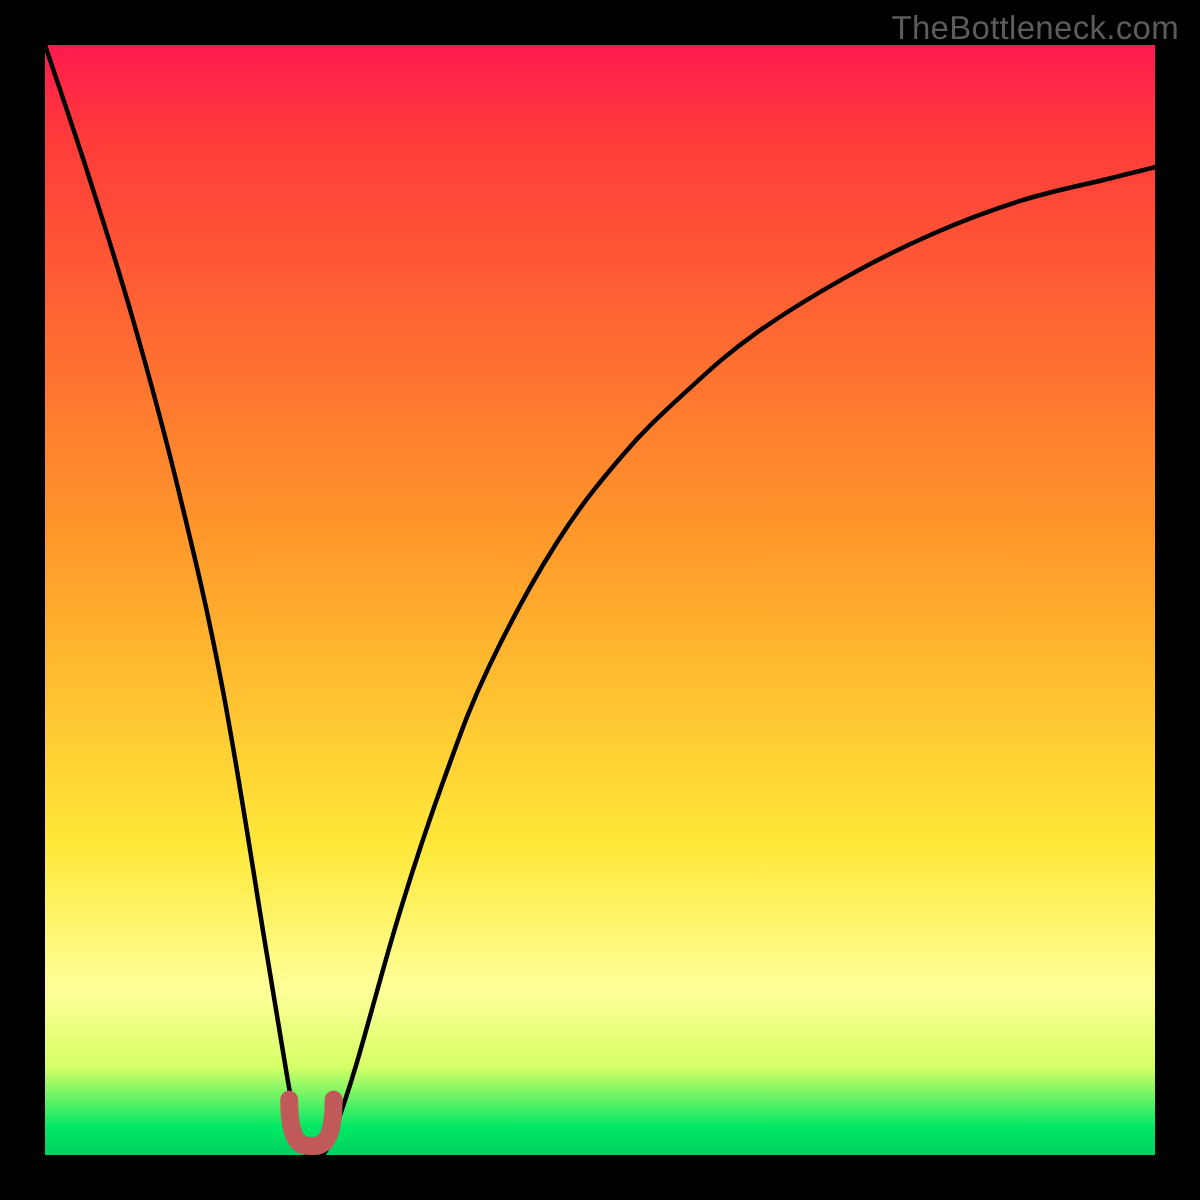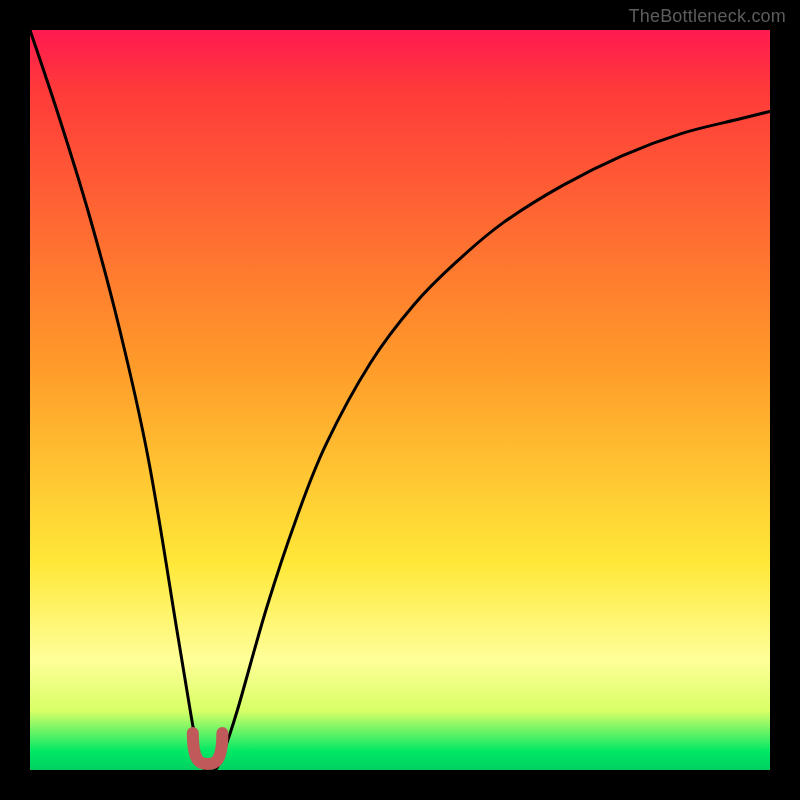--- a/index.html
+++ b/index.html
@@ -36,21 +36,21 @@
     position: absolute;
     left: 0; top: 0;
     width: 100%;
     height: 100%;
   }
   .watermark {
     position: absolute;
     top: 6px;
     right: 14px;
     color: #5c5c5c;
-    font-size: 18px;
+    font-size: 22px;
     font-weight: 400;
     letter-spacing: 0.2px;
   }
 </style>
 </head>
 <body>
 
 <div class="frame">
 
   <div class="plot">

